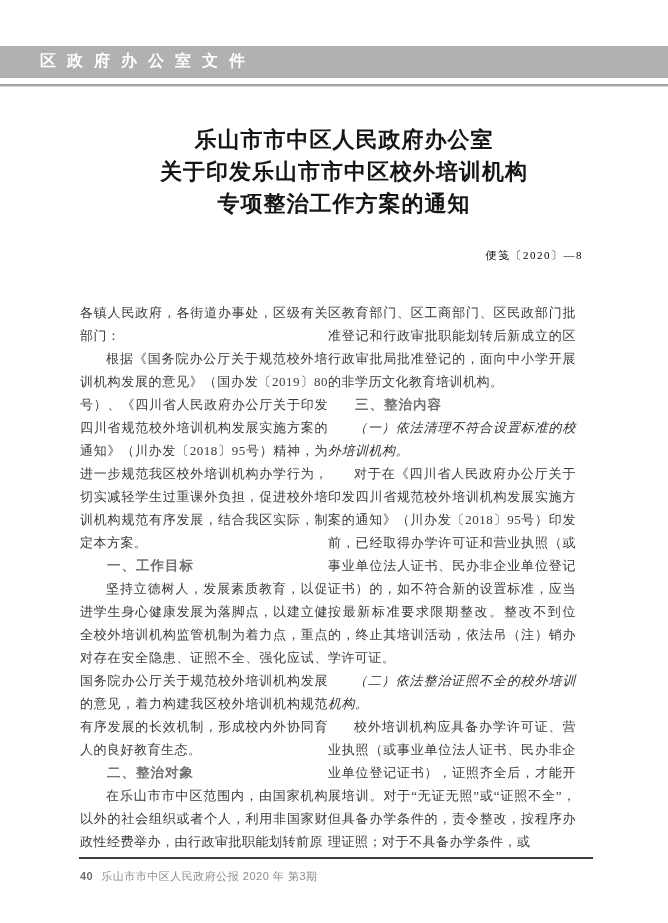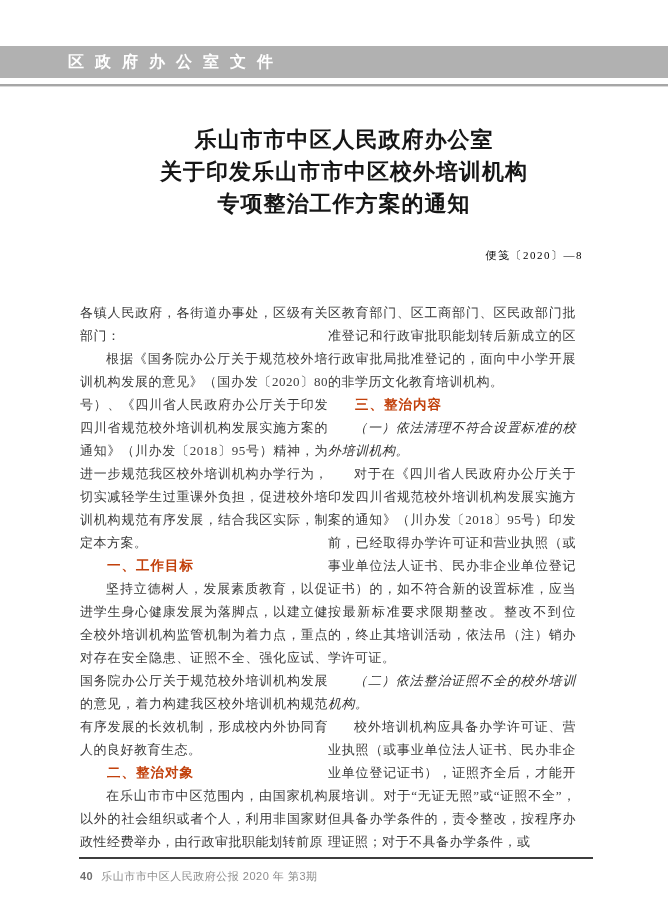--- a/index.html
+++ b/index.html
@@ -19,23 +19,23 @@
   .banner {
     position: absolute;
     top: 46px;
     left: 0;
     width: 668px;
     height: 32px;
     background: #b1b1b1;
   }
   .banner-label {
     display: block;
-    padding-left: 68px;
+    padding-left: 40px;
     line-height: 32px;
-    font-family: Liberation Serif, serif;
+    font-family: Liberation Mono, monospace;
     font-weight: bold;
     font-size: 16px;
     letter-spacing: 11px;
     color: #ffffff;
     white-space: nowrap;
   }
   .banner-rule {
     position: absolute;
     top: 84px;
     left: 0;
@@ -85,21 +85,21 @@
     font-size: 13px;
     line-height: 23px;
     letter-spacing: 0.5px;
     text-align: justify;
   }
   .col p.indent { text-indent: 2em; }
   .col p.heading {
     font-family: Liberation Serif, serif;
     font-weight: bold;
     font-size: 13.5px;
-    color: #c2410c;
+    color: #737373;
     text-indent: 2em;
     letter-spacing: 1px;
     text-align: left;
   }
   .col p.subheading {
     font-style: italic;
     color: #303030;
   }
   
   .footer-rule {
@@ -138,21 +138,21 @@
   <h1 class="title">
     <span class="title-line">乐山市市中区人民政府办公室</span>
     <span class="title-line">关于印发乐山市市中区校外培训机构</span>
     <span class="title-line">专项整治工作方案的通知</span>
   </h1>
 
   <div class="docnum">便笺〔2020〕—8</div>
 
   <div class="col col-left">
     <p>各镇人民政府，各街道办事处，区级有关部门：</p>
-    <p class="indent">根据《国务院办公厅关于规范校外培训机构发展的意见》（国办发〔2020〕80号）、《四川省人民政府办公厅关于印发四川省规范校外培训机构发展实施方案的通知》（川办发〔2018〕95号）精神，为进一步规范我区校外培训机构办学行为，切实减轻学生过重课外负担，促进校外培训机构规范有序发展，结合我区实际，制定本方案。</p>
+    <p class="indent">根据《国务院办公厅关于规范校外培训机构发展的意见》（国办发〔2019〕80号）、《四川省人民政府办公厅关于印发四川省规范校外培训机构发展实施方案的通知》（川办发〔2018〕95号）精神，为进一步规范我区校外培训机构办学行为，切实减轻学生过重课外负担，促进校外培训机构规范有序发展，结合我区实际，制定本方案。</p>
     <p class="heading">一、工作目标</p>
     <p class="indent">坚持立德树人，发展素质教育，以促进学生身心健康发展为落脚点，以建立健全校外培训机构监管机制为着力点，重点对存在安全隐患、证照不全、强化应试、国务院办公厅关于规范校外培训机构发展的意见，着力构建我区校外培训机构规范有序发展的长效机制，形成校内外协同育人的良好教育生态。</p>
     <p class="heading">二、整治对象</p>
     <p class="indent">在乐山市市中区范围内，由国家机构以外的社会组织或者个人，利用非国家财政性经费举办，由行政审批职能划转前原</p>
   </div>
 
   <div class="col col-right">
     <p>区教育部门、区工商部门、区民政部门批准登记和行政审批职能划转后新成立的区行政审批局批准登记的，面向中小学开展的非学历文化教育培训机构。</p>
     <p class="heading">三、整治内容</p>
     <p class="subheading indent">（一）依法清理不符合设置标准的校外培训机构。</p>

